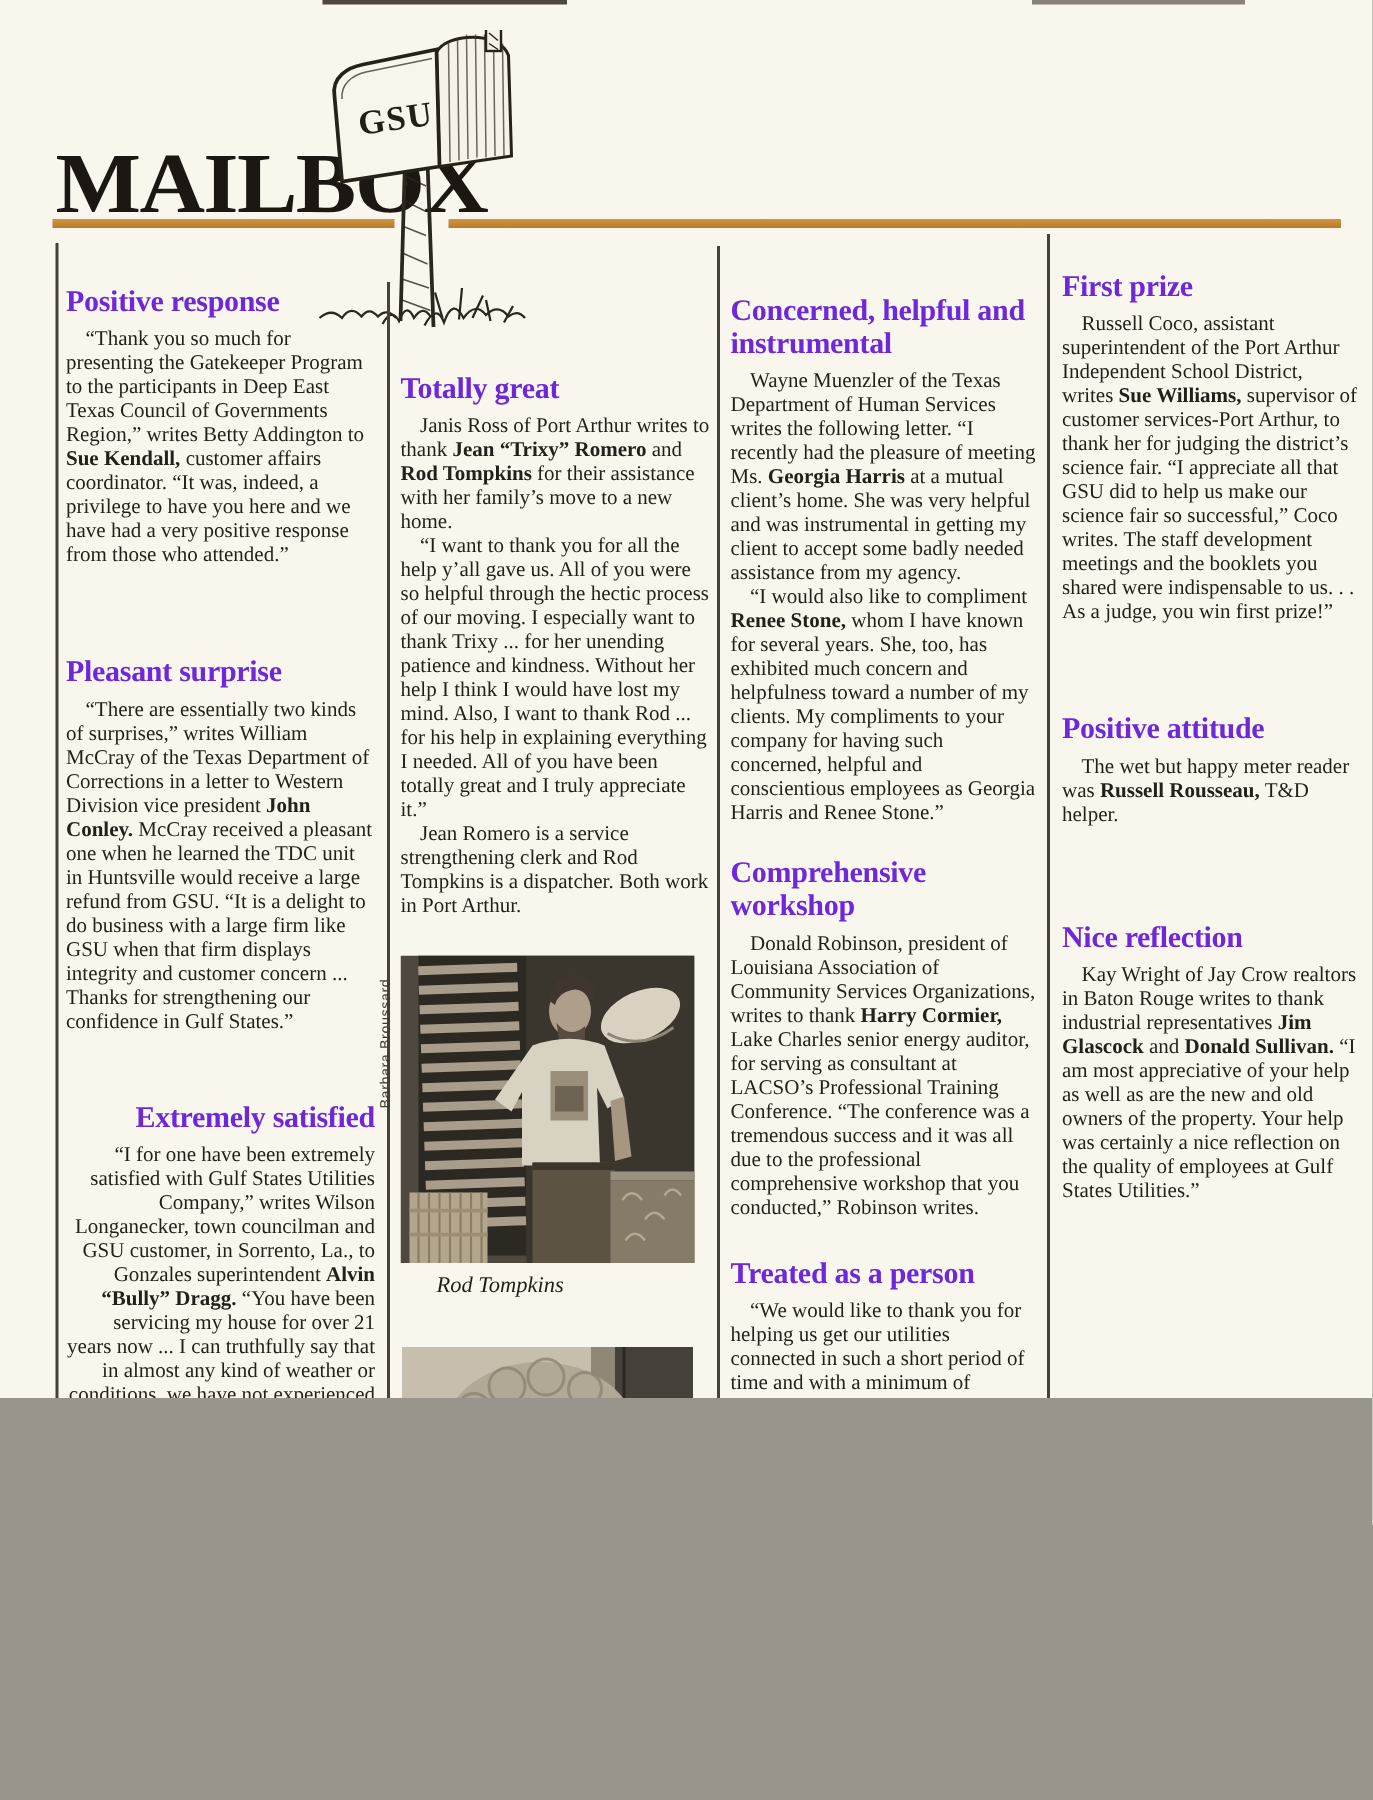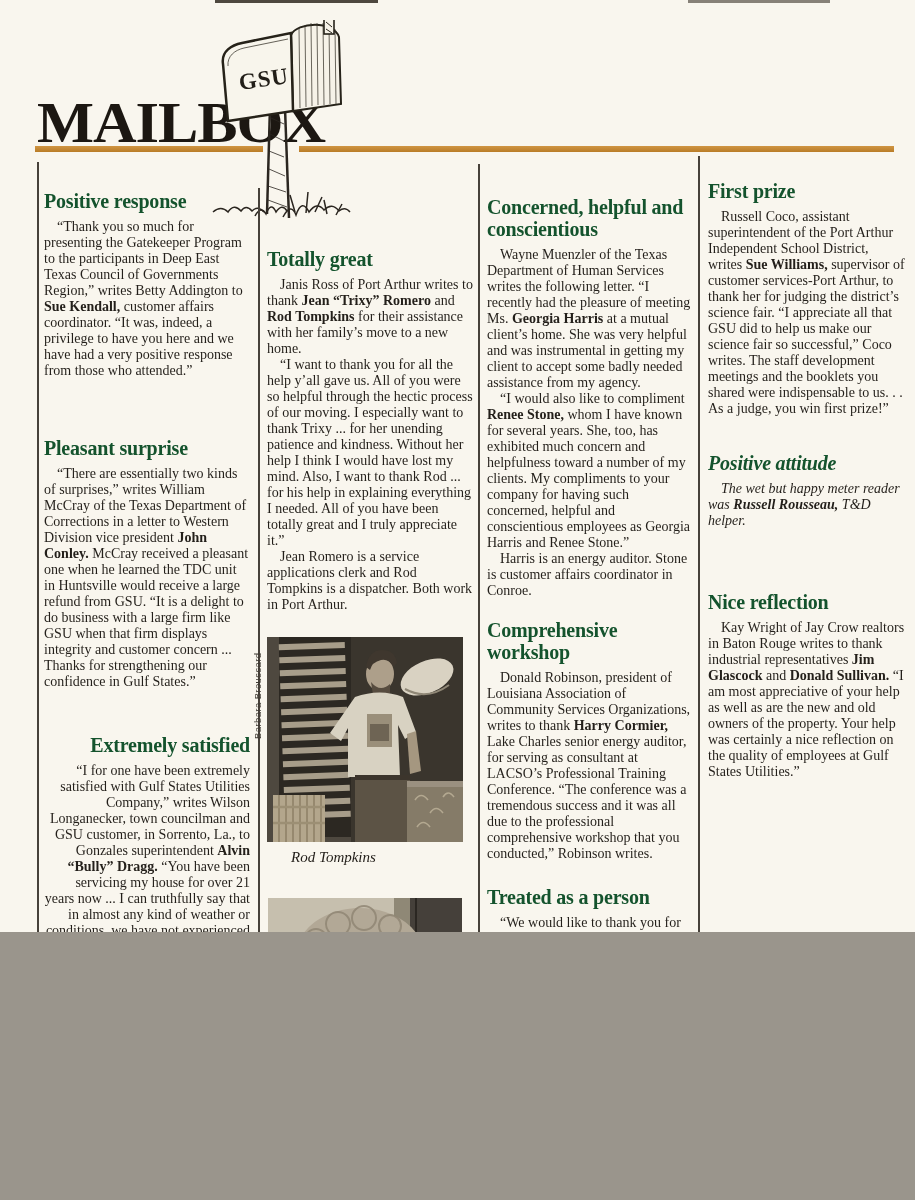--- a/index.html
+++ b/index.html
@@ -14,21 +14,21 @@
     font-size:57px;font-weight:bold;line-height:1;color:#1c1712;
     letter-spacing:-1px;transform:scaleX(1.06);transform-origin:left top;
   }
   .hrule{position:absolute;top:146px;height:6px;background:linear-gradient(#d09543,#b97c27);}
   .hrule-bottom{position:absolute;left:0;top:1187px;width:915px;height:8px;
     background:linear-gradient(90deg,#c79a4f,#bf8d3d 30%,#cfa55c 70%,#c29147);}
   .vline{position:absolute;width:2px;background:#47413a;}
   .col{position:absolute;width:206px;}
   .sec h2{
     font-size:20px;line-height:22px;margin:0 0 7px 0;
-    color:#14532d;letter-spacing:-0.2px;font-weight:bold;
+    color:#6d28d9;letter-spacing:-0.2px;font-weight:bold;
   }
   .sec p{font-size:14px;line-height:16px;margin:0;text-indent:13px;}
   .sec p b{font-weight:bold;}
   .figure{position:absolute;}
   .photo{display:block;}
   .caption{font-style:italic;font-size:15px;margin:7px 0 0 24px;color:#211d18;}
   .credit{
     position:absolute;left:-15px;top:102px;transform:rotate(-90deg);
     transform-origin:0 0;white-space:nowrap;
     font-family:"Liberation Sans",sans-serif;font-size:9.5px;
@@ -91,21 +91,21 @@
       <h2>Extremely satisfied</h2>
       <p>“I for one have been extremely satisfied with Gulf States Utilities Company,” writes Wilson Longanecker, town councilman and GSU customer, in Sorrento, La., to Gonzales superintendent <b>Alvin “Bully” Dragg.</b> “You have been servicing my house for over 21 years now ... I can truthfully say that in almost any kind of weather or conditions, we have not experienced many power losses from your company. I certainly believe, with individuals such as yourself, that Gulf States Utilities will be one of our leaders for the future ... Thank you for showing that you care for your customers.”</p>
     </div>
   </div>
 
   <div class="col" style="left:267px;top:248px;">
     <div class="sec">
       <h2>Totally great</h2>
       <p>Janis Ross of Port Arthur writes to thank <b>Jean “Trixy” Romero</b> and <b>Rod Tompkins</b> for their assistance with her family’s move to a new home.</p>
       <p>“I want to thank you for all the help y’all gave us. All of you were so helpful through the hectic process of our moving. I especially want to thank Trixy ... for her unending patience and kindness. Without her help I think I would have lost my mind. Also, I want to thank Rod ... for his help in explaining everything I needed. All of you have been totally great and I truly appreciate it.”</p>
-      <p>Jean Romero is a service applications clerk and Rod Tompkins is a dispatcher. Both work in Port Arthur.</p>
+      <p>Jean Romero is a service strengthening clerk and Rod Tompkins is a dispatcher. Both work in Port Arthur.</p>
     </div>
   </div>
 
   <div class="figure" style="left:267px;top:637px;width:196px;">
     <span class="credit">Barbara Broussard</span>
     <svg class="photo" width="196" height="205" viewBox="0 0 196 205">
       <rect width="196" height="205" fill="#4e483f"></rect>
       <rect x="84" y="0" width="112" height="205" fill="#3a352d"></rect>
 
       <rect x="12" y="0" width="72" height="200" fill="#2c2822"></rect>
@@ -199,41 +199,40 @@
       </g>
       <path d="M78,198 l16,22 17,-24 -11,-7 -12,2 z" fill="#ddd6c6"></path>
 
       <path d="M146,132 q9,30 2,54 q-7,26 4,54" stroke="#ece6d6" stroke-width="3.5" fill="none"></path>
     </svg>
     <div class="caption">Jean Romero</div>
   </div>
 
   <div class="col" style="left:487px;top:196px;">
     <div class="sec">
-      <h2>Concerned, helpful and conscientious</h2>
+      <h2>Concerned, helpful and instrumental</h2>
       <p>Wayne Muenzler of the Texas Department of Human Services writes the following letter. “I recently had the pleasure of meeting Ms. <b>Georgia Harris</b> at a mutual client’s home. She was very helpful and was instrumental in getting my client to accept some badly needed assistance from my agency.</p>
       <p>“I would also like to compliment <b>Renee Stone,</b> whom I have known for several years. She, too, has exhibited much concern and helpfulness toward a number of my clients. My compliments to your company for having such concerned, helpful and conscientious employees as Georgia Harris and Renee Stone.”</p>
-      <p>Harris is an energy auditor. Stone is customer affairs coordinator in Conroe.</p>
     </div>
     <div class="sec" style="margin-top:20px;">
       <h2>Comprehensive workshop</h2>
       <p>Donald Robinson, president of Louisiana Association of Community Services Organizations, writes to thank <b>Harry Cormier,</b> Lake Charles senior energy auditor, for serving as consultant at LACSO’s Professional Training Conference. “The conference was a tremendous success and it was all due to the professional comprehensive workshop that you conducted,” Robinson writes.</p>
     </div>
     <div class="sec" style="margin-top:24px;">
       <h2>Treated as a person</h2>
       <p>“We would like to thank you for helping us get our utilities connected in such a short period of time and with a minimum of deposit,” writes a Gonzales customer to local office clerk <b>Sandy Jandura.</b> “In this fast-paced lifestyle we live it is definitely nice to be treated as a person and not just an account number.”</p>
     </div>
   </div>
 
   <div class="col" style="left:708px;top:180px;width:198px;">
     <div class="sec">
       <h2>First prize</h2>
       <p>Russell Coco, assistant superintendent of the Port Arthur Independent School District, writes <b>Sue Williams,</b> supervisor of customer services-Port Arthur, to thank her for judging the district’s science fair. “I appreciate all that GSU did to help us make our science fair so successful,” Coco writes. The staff development meetings and the booklets you shared were indispensable to us. . . As a judge, you win first prize!”</p>
     </div>
-    <div class="sec" style="margin-top:35px;font-style:italic;">
+    <div class="sec" style="margin-top:58px;">
       <h2>Positive attitude</h2>
       <p>The wet but happy meter reader was <b>Russell Rousseau,</b> T&amp;D helper.</p>
     </div>
     <div class="sec" style="margin-top:62px;">
       <h2>Nice reflection</h2>
       <p>Kay Wright of Jay Crow realtors in Baton Rouge writes to thank industrial representatives <b>Jim Glascock</b> and <b>Donald Sullivan.</b> “I am most appreciative of your help as well as are the new and old owners of the property. Your help was certainly a nice reflection on the quality of employees at Gulf States Utilities.”</p>
     </div>
   </div>
 
   <div class="page-number">3</div>

